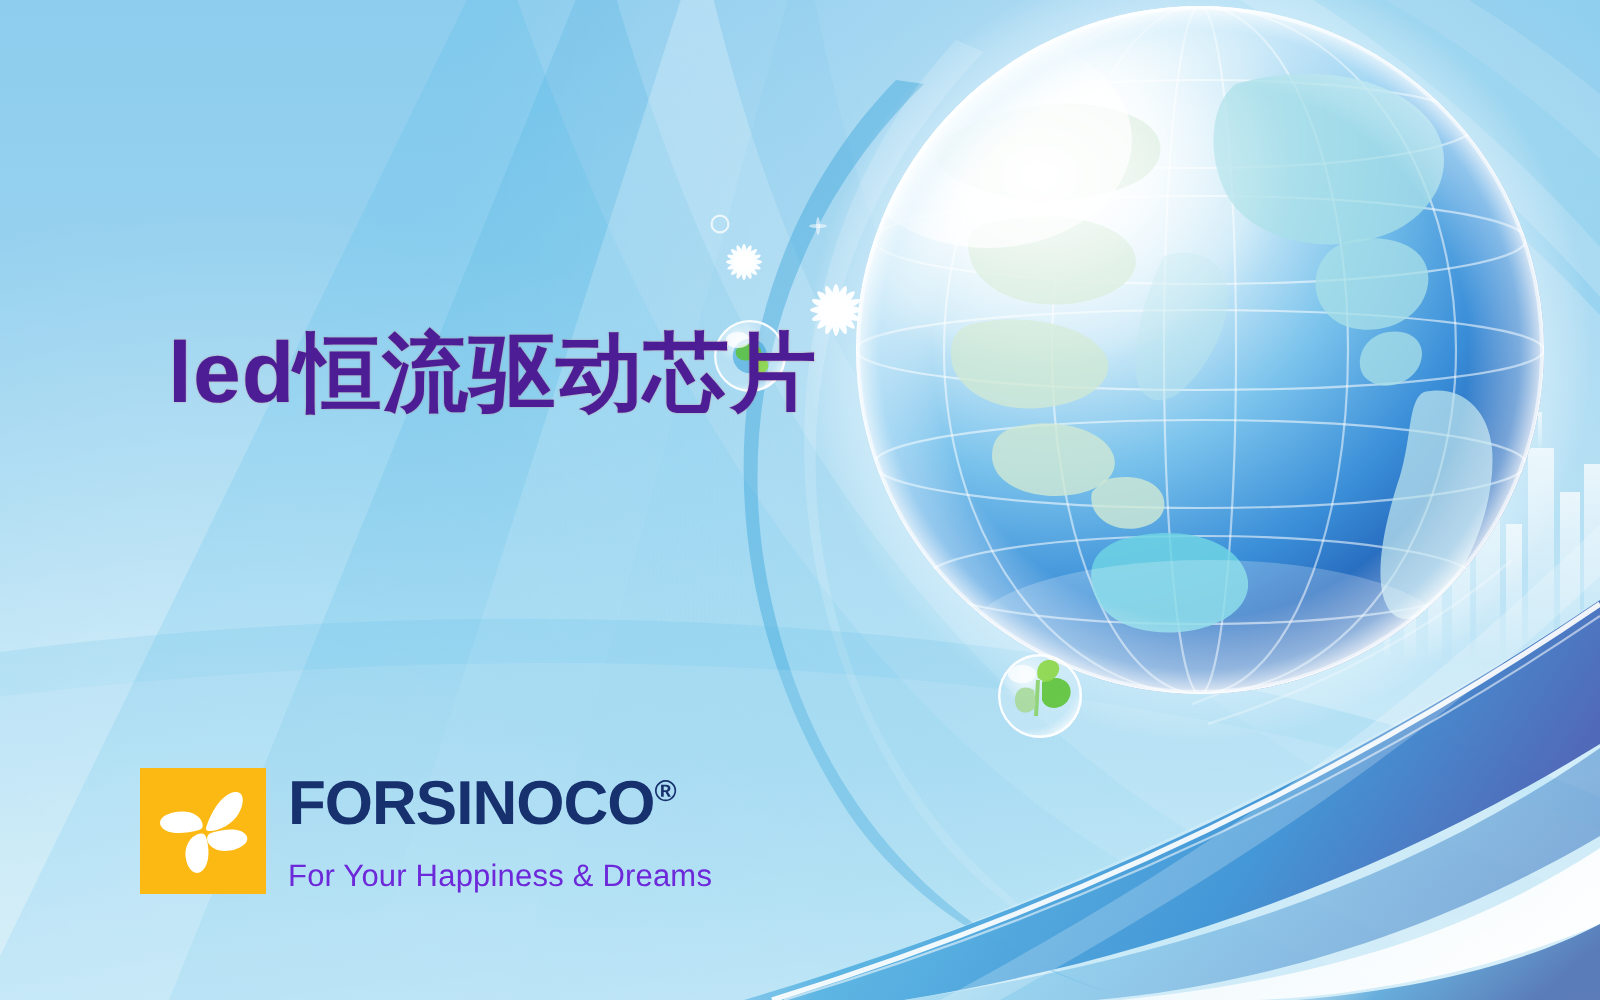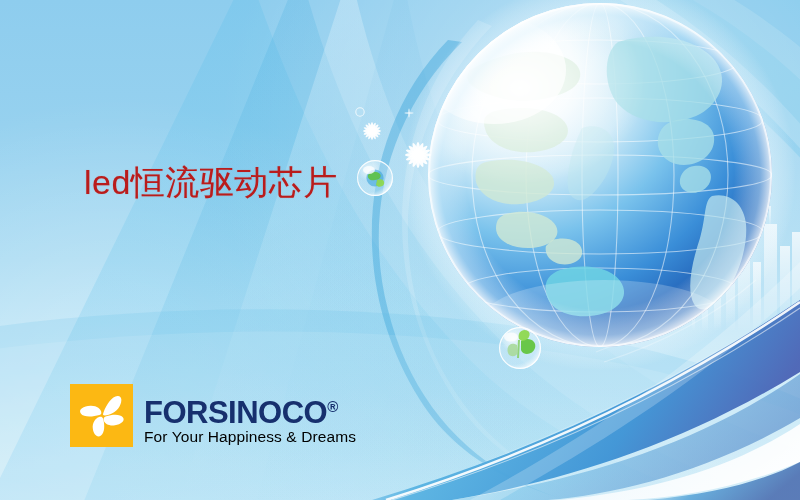--- a/index.html
+++ b/index.html
@@ -57,40 +57,40 @@
   #headline {
     position: absolute;
     left: 84px;
     top: 160px;
     width: 420px;
     z-index: 40;
     line-height: 1.30;
   }
   .headline-line {
     display: block;
-    color: #b91c1c;
-    font-size: 34px;
-    font-weight: 400;
+    color: #4c1d95;
+    font-size: 43px;
+    font-weight: 700;
     letter-spacing: 0.5px;
     white-space: nowrap;
     text-shadow: 0 0 1px rgba(238,34,0,0.35);
   }
   .headline-line.indented {
     padding-left: 12px;
     margin-top: 28px;
   }
 
   
   #logo {
     position: absolute;
     left: 70px;
     top: 384px;
     z-index: 45;
     display: flex;
-    align-items: flex-end;
+    align-items: flex-start;
   }
   #logo-mark {
     width: 63px;
     height: 63px;
     background: #fcb813;
     flex: 0 0 auto;
   }
   #logo-text {
     margin-left: 11px;
     padding-top: 2px;
@@ -105,26 +105,26 @@
     white-space: nowrap;
   }
   #logo-wordmark .reg {
     font-size: 15px;
     vertical-align: super;
     font-weight: 700;
     letter-spacing: 0;
   }
   #logo-tagline {
     display: block;
-    color: #000000;
+    color: #6d28d9;
     font-size: 15.5px;
     font-weight: 400;
     letter-spacing: 0.1px;
     line-height: 1.2;
-    margin-top: 0;
+    margin-top: 12px;
     white-space: nowrap;
   }
 
   
   #ribbons, #globe-layer, #sparkles, #skyline, #bottom-bands, #bubbles {
     pointer-events: none;
   }
   #globe-layer { z-index: 20; }
   #ribbons    { z-index: 10; }
   #skyline    { z-index: 12; }

